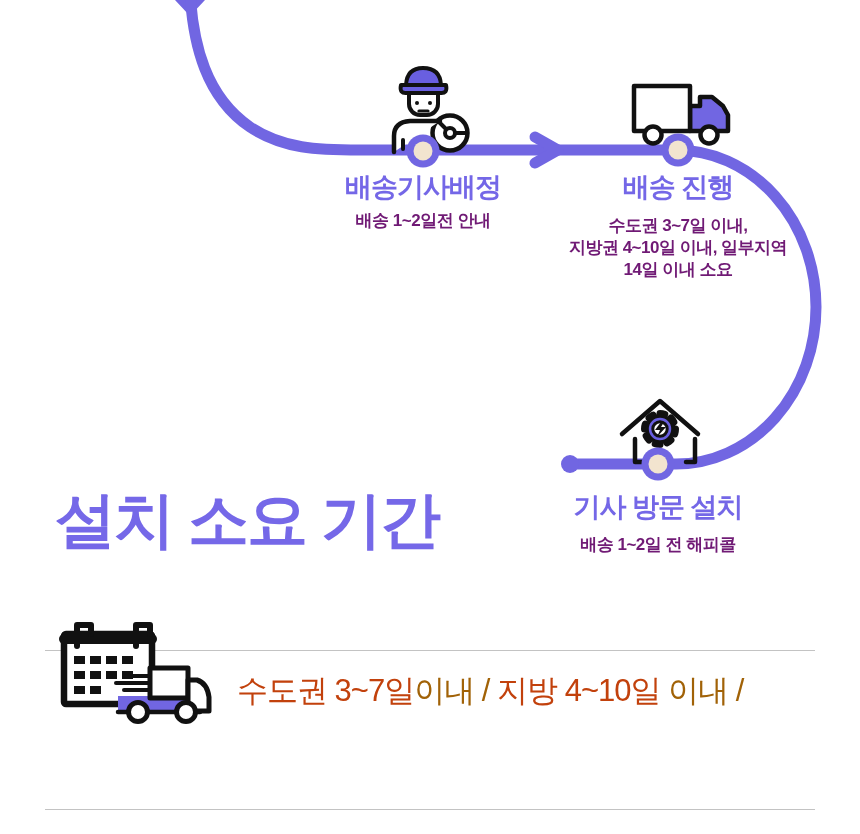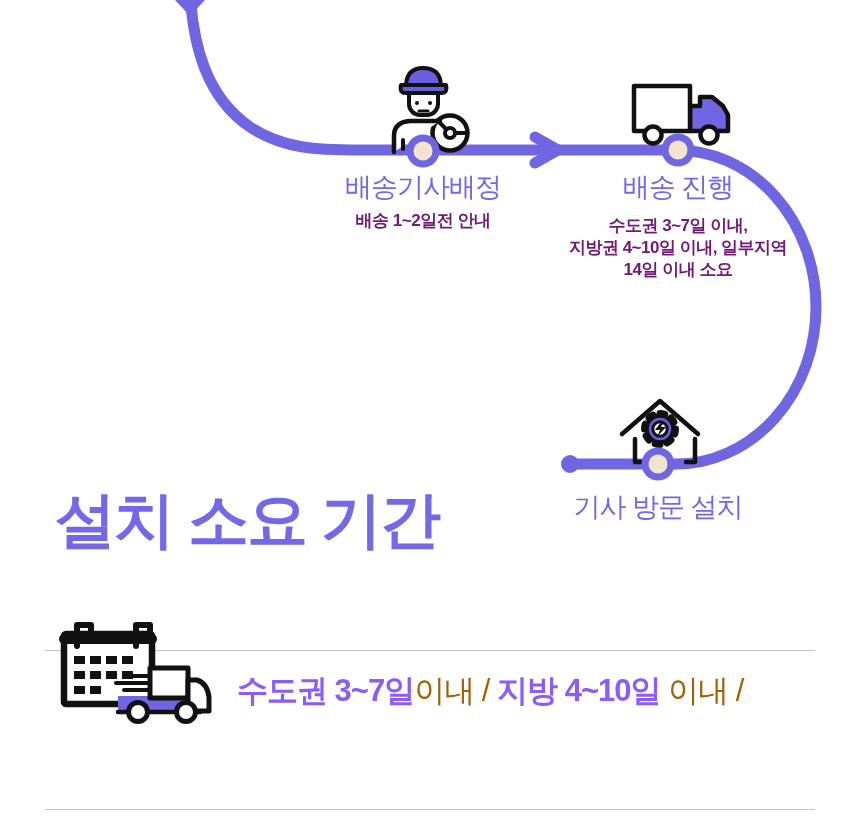--- a/index.html
+++ b/index.html
@@ -4,42 +4,42 @@
 <style>
   html,body{margin:0;padding:0;}
   body{
     width:860px;height:834px;background:#ffffff;position:relative;overflow:hidden;
     font-family:"Liberation Sans","DejaVu Sans",sans-serif;
   }
   .abs{position:absolute;}
   
   .step-title{
     position:absolute;transform:translateX(-50%);
-    font-size:27px;font-weight:400;color:#7467e7;letter-spacing:-1px;white-space:nowrap;
+    font-size:27px;font-weight:700;color:#7467e7;letter-spacing:-1px;white-space:nowrap;
   }
   .step-desc{
     position:absolute;transform:translateX(-50%);
     font-size:17px;font-weight:600;color:#701a75;line-height:22px;text-align:center;white-space:nowrap;
     letter-spacing:-0.5px;
   }
   
   .section-title{
     position:absolute;left:55px;top:480px;
     font-size:61px;font-weight:800;color:#7568e8;letter-spacing:-2px;white-space:nowrap;
   }
   .divider{
     position:absolute;left:45px;width:770px;height:0;border-top:1px solid #c3c3c3;
   }
   .summary{
     position:absolute;left:237px;top:666px;color:#222;
   }
   .summary-line{
     white-space:pre;font-size:31px;line-height:50px;letter-spacing:-1px;
   }
-  .seg-bold{font-weight:700;color:#8b5cf6;}
+  .seg-bold{font-weight:400;color:#c2410c;}
   .seg-reg{font-weight:400;color:#a16207;}
   svg{display:block;}
 </style>
 </head>
 <body>
 
 <svg class="abs" style="left:0;top:0" width="860" height="600" viewBox="0 0 860 600">
 
   <g fill="none" stroke="#7166e2" stroke-width="11" stroke-linecap="round" stroke-linejoin="round">
     <path d="M176 -7 L190 8 L204 -7"></path>
@@ -96,20 +96,21 @@
 
 <div class="step-title" style="left:678px;top:169px">배송 진행</div>
 <div class="step-desc" style="left:678px;top:215px">
   <div>수도권 3~7일 이내,</div>
   <div>지방권 4~10일 이내, 일부지역</div>
   <div>14일 이내 소요</div>
 </div>
 
 <div class="step-title" style="left:658px;top:489px">기사 방문 설치</div>
 <div class="step-desc" style="left:658px;top:534px">
+  <div>배송 1~2일 전 해피콜</div>
 </div>
 
 <h1 class="section-title" style="margin:0">설치 소요 기간</h1>
 
 <div class="divider" style="top:650px"></div>
 
 <svg class="abs" style="left:0;top:600px" width="230" height="140" viewBox="0 600 230 140">
   <g stroke-linecap="round" stroke-linejoin="round">
     <rect x="64" y="634" width="88" height="70" rx="2" fill="#ffffff" stroke="#111111" stroke-width="6.5"></rect>
     <path d="M64 639 L152 639" stroke="#111111" stroke-width="10"></path>

